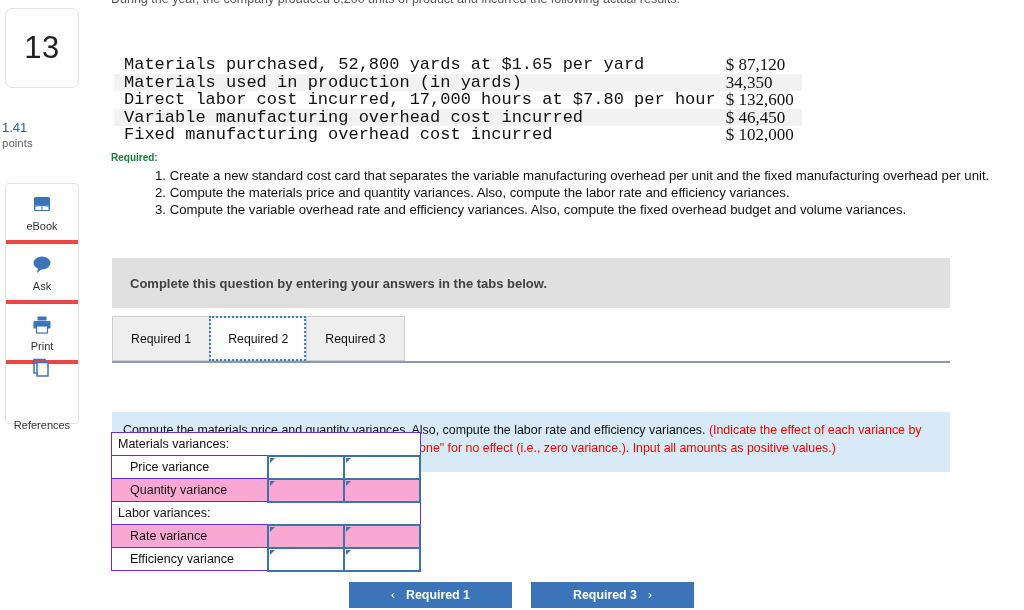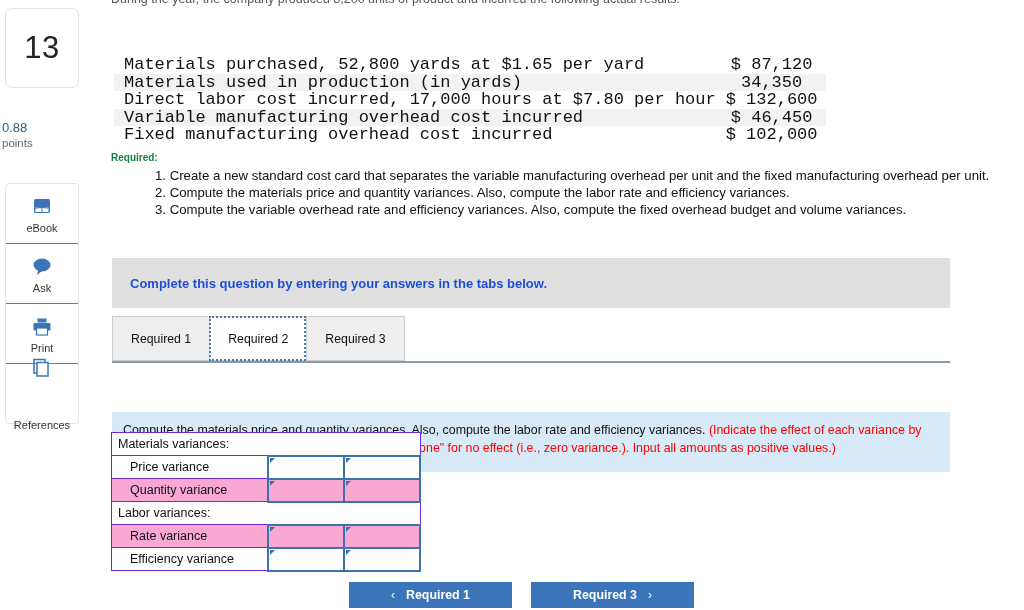--- a/index.html
+++ b/index.html
@@ -21,21 +21,21 @@
   }
   .qnum-text { font-size: 31px; color: #222; letter-spacing: 0.5px; }
   .pts-val { position: absolute; left: 2px; top: 120px; font-size: 13px; color: #2c5f8a; }
   .pts-lbl { position: absolute; left: 2px; top: 137px; font-size: 11.5px; color: #666; }
 
   .tool-box {
     position: absolute; left: 5px; top: 183px; width: 74px; height: 241px;
     border: 1px solid #e3e3e3; border-radius: 4px; background: #fff;
   }
   .tool-item {
-    height: 60px; border-bottom: 1px solid #ef4444;
+    height: 60px; border-bottom: 4px solid #ef4444;
     display: flex; flex-direction: column; align-items: center; justify-content: center;
     cursor: pointer;
   }
   .tool-item:last-child { border-bottom: none; gap: 38px; }
   .tool-ico { height: 26px; display: flex; align-items: center; justify-content: center; }
   .tool-lbl { font-size: 11px; color: #333; margin-top: 2px; }
 
   
   .main { position: absolute; left: 111px; top: 0; width: 913px; height: 610px; }
 
@@ -44,35 +44,35 @@
     overflow: hidden; font-size: 12.5px; color: #555; white-space: nowrap;
   }
 
   
   .facts {
     position: absolute; left: 3px; top: 56px; width: 578px;
     font-family: "Liberation Mono", monospace; font-size: 17px; color: #111;
     border-collapse: collapse;
   }
   .facts td { padding: 1px 0 1px 10px; white-space: pre; line-height: 15.6px; }
-  .facts td.amt { text-align: center; padding-right: 8px; white-space: pre; }
+  .facts td.amt { text-align: left; padding-right: 8px; white-space: pre; font-family: Liberation Serif, serif; }
   .facts tr.alt { background: #f2f2f2; }
 
   
   .req-head { position: absolute; left: 0; top: 152px; font-size: 10px; font-weight: bold; color: #15803d; }
   .req-list { position: absolute; left: 0; top: 167px; width: 913px; margin-left: 44px; }
   .req-line { font-size: 13.2px; color: #111; line-height: 17.2px; white-space: nowrap; overflow: visible; }
   .req-line.wrap { white-space: normal; }
 
   
   .banner {
     position: absolute; left: 1px; top: 258px; width: 838px; height: 50px;
     background: #e0e0e0; display: flex; align-items: center;
   }
-  .banner-txt { font-size: 13px; font-weight: bold; color: #1d4ed8; padding-left: 18px; }
+  .banner-txt { font-size: 13px; font-weight: bold; color: #404040; padding-left: 18px; }
 
   
   .tabs { position: absolute; left: 1px; top: 316px; width: 838px; height: 47px; }
   .tab-strip { position: absolute; left: 0; top: 0; display: flex; }
   .tab {
     height: 45px; padding: 0 18px; display: flex; align-items: center; justify-content: center;
     font-size: 12.3px; color: #111; background: #eeeeee;
     border: 1px solid #cfcfcf; border-right: none; cursor: pointer;
   }
   .tab:last-child { border-right: 1px solid #cfcfcf; }
@@ -120,21 +120,21 @@
 <body>
 
 <div id="root">
 
   <div class="rail">
 
     <div class="qnum-box">
       <span class="qnum-text">13</span>
     </div>
 
-    <div class="pts-val">0.88</div>
+    <div class="pts-val">1.41</div>
     <div class="pts-lbl">points</div>
 
     <div class="tool-box">
 
       <div class="tool-item">
         <span class="tool-ico">
           <svg width="22" height="22" viewBox="0 0 22 22">
             <rect x="3" y="3" width="16" height="14" rx="1.5" fill="#3b74b8"></rect>
             <rect x="4.5" y="11.5" width="13" height="4.5" fill="#ffffff"></rect>
             <path d="M11 11.8 L11 16" stroke="#3b74b8" stroke-width="1"></path>

